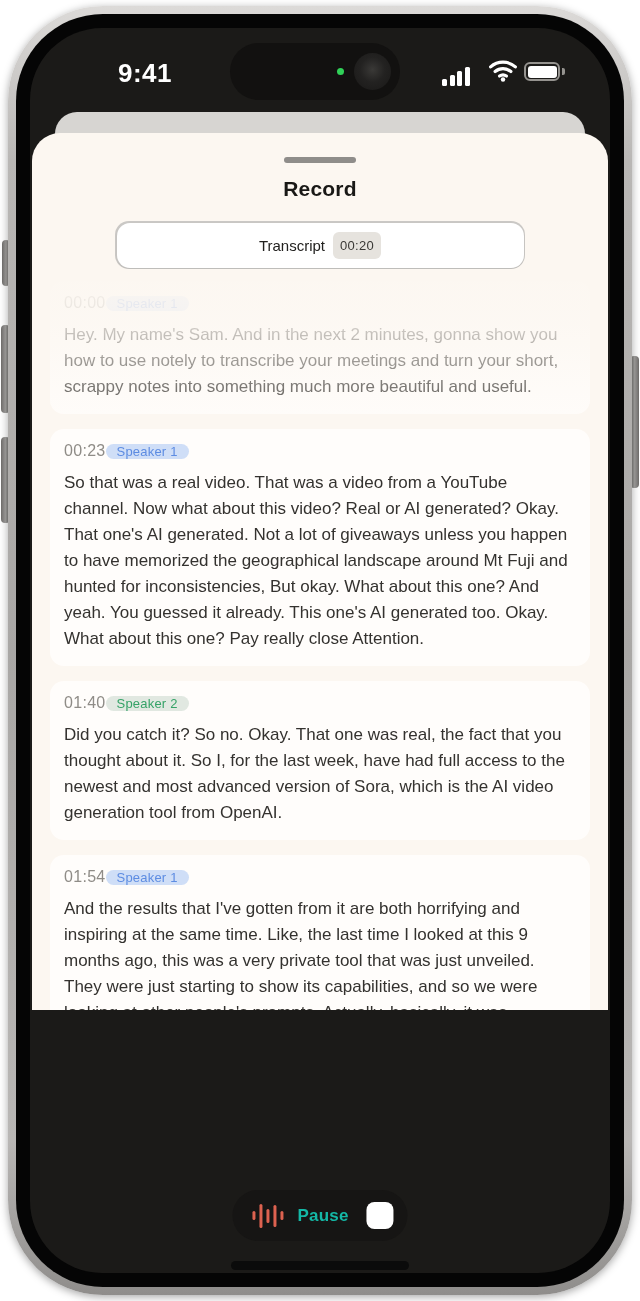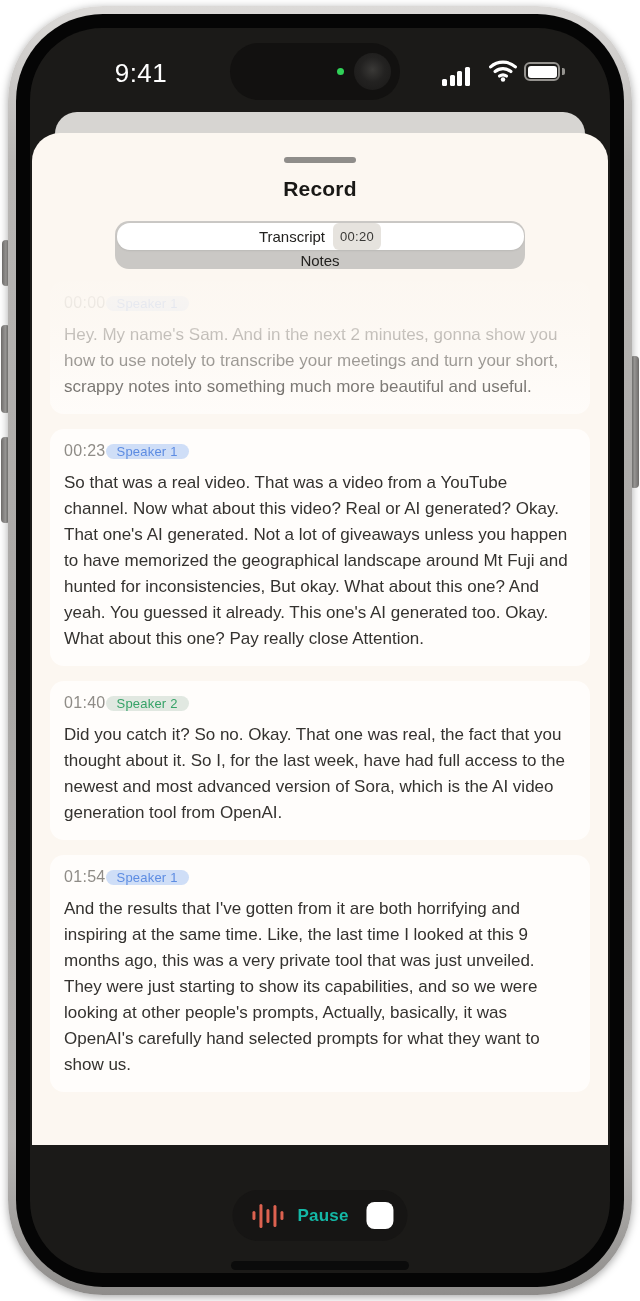--- a/index.html
+++ b/index.html
@@ -14,37 +14,37 @@
   
   .hw-btn{position:absolute;background:linear-gradient(90deg,#6f6d6b,#a5a3a1,#6f6d6b);border-radius:4px;}
   .frame-outer{position:absolute;left:8px;top:6px;width:624px;height:1289px;border-radius:95px;
     background:linear-gradient(180deg,#dcdad8,#b9b7b5 12%,#a9a7a5 50%,#b9b7b5 88%,#8f8d8b);
     box-shadow:0 2px 8px rgba(0,0,0,.35);}
   .bezel{position:absolute;left:16px;top:14px;width:608px;height:1273px;border-radius:87px;background:#050505;}
   .screen{position:absolute;left:30px;top:28px;width:580px;height:1245px;border-radius:72px;
     background:#1b1a18;overflow:hidden;}
 
   
-  .time{position:absolute;left:66px;top:30px;width:90px;text-align:center;color:#fff;
-    font-size:26px;font-weight:400;letter-spacing:.5px;}
+  .time{position:absolute;left:52px;top:30px;width:90px;text-align:right;color:#fff;
+    font-size:26px;font-weight:700;letter-spacing:.5px;}
   .island{position:absolute;left:200px;top:15px;width:170px;height:57px;border-radius:29px;background:#121110;}
   .cam{position:absolute;right:9px;top:10px;width:37px;height:37px;border-radius:50%;
     background:radial-gradient(circle at 50% 45%,#3a3937 0%,#232221 45%,#191817 100%);}
   .rec-dot{position:absolute;right:56px;top:25px;width:7px;height:7px;border-radius:50%;background:#30d158;}
   .sig{position:absolute;left:412px;top:32px;width:40px;height:26px;display:flex;align-items:flex-end;gap:2.5px;}
   .sig i{display:block;width:5px;background:#fff;border-radius:1.5px;}
   .wifi{position:absolute;left:458px;top:31px;}
   .batt{position:absolute;left:494px;top:34px;width:36px;height:19px;border:2px solid #95938f;
     border-radius:6px;padding:1.5px;}
   .batt .lvl{width:100%;height:100%;background:#fff;border-radius:3px;}
   .batt-nub{position:absolute;left:532px;top:40px;width:3px;height:7px;background:#95938f;border-radius:0 2px 2px 0;}
 
   
   .under-sheet{position:absolute;left:25px;top:84px;width:530px;height:70px;border-radius:22px 22px 0 0;background:#d7d5d2;}
-  .sheet{position:absolute;left:2px;top:105px;width:576px;height:1012px;border-radius:28px 28px 0 0;
+  .sheet{position:absolute;left:2px;top:105px;width:576px;height:877px;border-radius:28px 28px 0 0;
     background:var(--sheet-bg);overflow:hidden;}
   .handle{margin:24px auto 0;width:72px;height:6px;border-radius:3px;background:#8f8d8a;}
   .sheet-title{margin-top:14px;text-align:center;font-size:21px;font-weight:700;color:#191816;letter-spacing:.2px;}
 
   .tabs{margin:20px auto 0;width:410px;height:48px;border-radius:14px;background:#cac8c5;
     display:flex;padding:0;overflow:hidden;flex-direction:column;}
   .tab{flex:1;display:flex;align-items:center;justify-content:center;gap:8px;
     font-size:15px;color:#22211f;cursor:pointer;}
   .tab.active{background:#fff;border-radius:13px;margin:1.5px;box-shadow:0 1px 2px rgba(0,0,0,.08);}
   .timer-badge{background:#e6e3de;border-radius:6px;padding:6px 7px;font-size:13px;color:#3a3936;letter-spacing:.3px;}
@@ -111,23 +111,20 @@
 
   <div class="sheet">
     <div class="handle"></div>
     <div class="sheet-title">Record</div>
 
     <div class="tabs">
       <div class="tab active">
         <span>Transcript</span>
         <span class="timer-badge">00:20</span>
       </div>
-      <div class="tab">
-        <span>Notes</span>
-      </div>
     </div>
 
     <div class="t-list">
 
         <div class="t-card faded">
           <div class="t-head">
             <span class="t-time">00:00</span>
             <span class="t-badge badge-blue">Speaker 1</span>
           </div>
           <div class="t-body">Hey. My name's Sam. And in the next 2 minutes, gonna show you how to use notely to transcribe your meetings and turn your short, scrappy notes into something much more beautiful and useful.</div>

